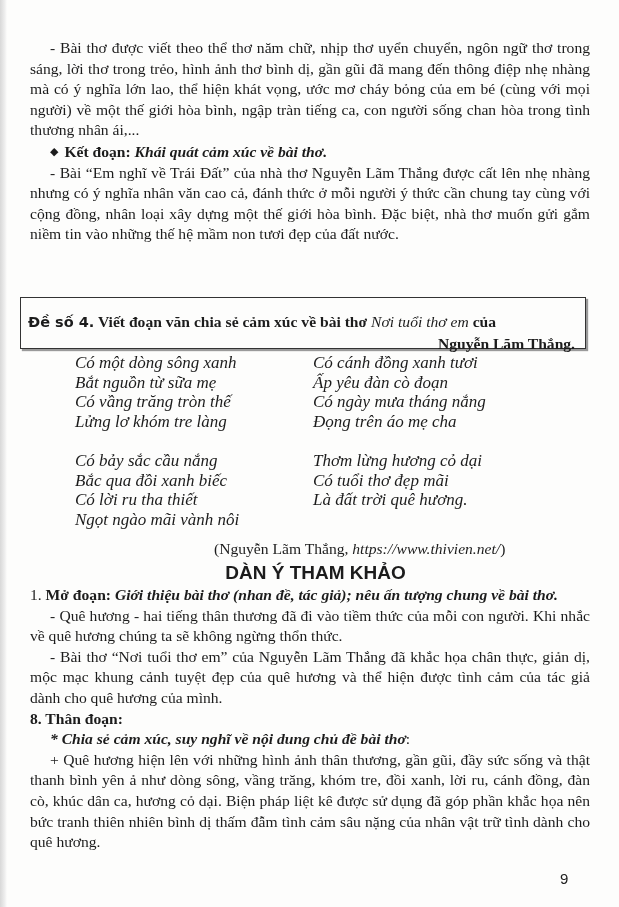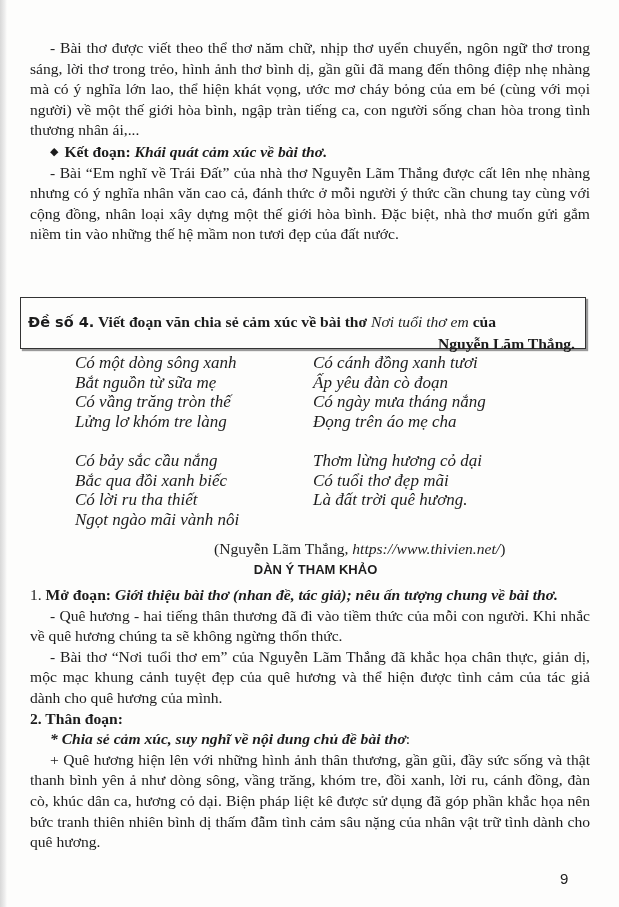--- a/index.html
+++ b/index.html
@@ -36,21 +36,21 @@
   .box p { text-align: justify; font-weight: bold; }
 
   .poem { position: absolute; left: 75px; top: 353px; width: 480px; font-style: italic; font-size: 17px; line-height: 19.5px; }
   .stanza { display: flex; margin-bottom: 20px; }
   .col { width: 238px; }
   .col + .col { margin-left: 0; }
 
   .credit { position: absolute; left: 214px; top: 540px; font-size: 15.6px; }
   .heading {
     position: absolute; left: 0; width: 619px; top: 562px; text-align: center;
-    font-family: "Liberation Sans", sans-serif; font-weight: bold; font-size: 13px;
+    font-family: "Liberation Sans", sans-serif; font-weight: bold; font-size: 19px;
     padding-left: 12px; box-sizing: border-box;
   }
   .outline { position: absolute; left: 30px; top: 585px; width: 560px; font-size: 15.6px; line-height: 20.6px; }
   .pagenum { position: absolute; left: 560px; top: 870px; font-family: "Liberation Sans", sans-serif; font-size: 15px; }
 </style>
 </head>
 <body>
 
 <div class="edge"></div>
 
@@ -112,20 +112,20 @@
 <div class="heading">DÀN Ý THAM KHẢO</div>
 
 <div class="outline">
   <p>
     <span>1.</span>
     <span class="b">Mở đoạn:</span>
     <span class="bi">Giới thiệu bài thơ (nhan đề, tác giả); nêu ấn tượng chung về bài thơ.</span>
   </p>
   <p class="ind">- Quê hương - hai tiếng thân thương đã đi vào tiềm thức của mỗi con người. Khi nhắc về quê hương chúng ta sẽ không ngừng thổn thức.</p>
   <p class="ind">- Bài thơ “Nơi tuổi thơ em” của Nguyễn Lãm Thắng đã khắc họa chân thực, giản dị, mộc mạc khung cảnh tuyệt đẹp của quê hương và thể hiện được tình cảm của tác giả dành cho quê hương của mình.</p>
-  <p class="b">2. Thân đoạn:</p>
+  <p class="b">8. Thân đoạn:</p>
   <p class="ind">
     <span class="bi">* Chia sẻ cảm xúc, suy nghĩ về nội dung chủ đề bài thơ</span><span>:</span>
   </p>
   <p class="ind">+ Quê hương hiện lên với những hình ảnh thân thương, gần gũi, đầy sức sống và thật thanh bình yên ả như dòng sông, vầng trăng, khóm tre, đồi xanh, lời ru, cánh đồng, đàn cò, khúc dân ca, hương cỏ dại. Biện pháp liệt kê được sử dụng đã góp phần khắc họa nên bức tranh thiên nhiên bình dị thấm đẫm tình cảm sâu nặng của nhân vật trữ tình dành cho quê hương.</p>
 </div>
 
 <div class="pagenum">9</div>
 
 </body></html>

